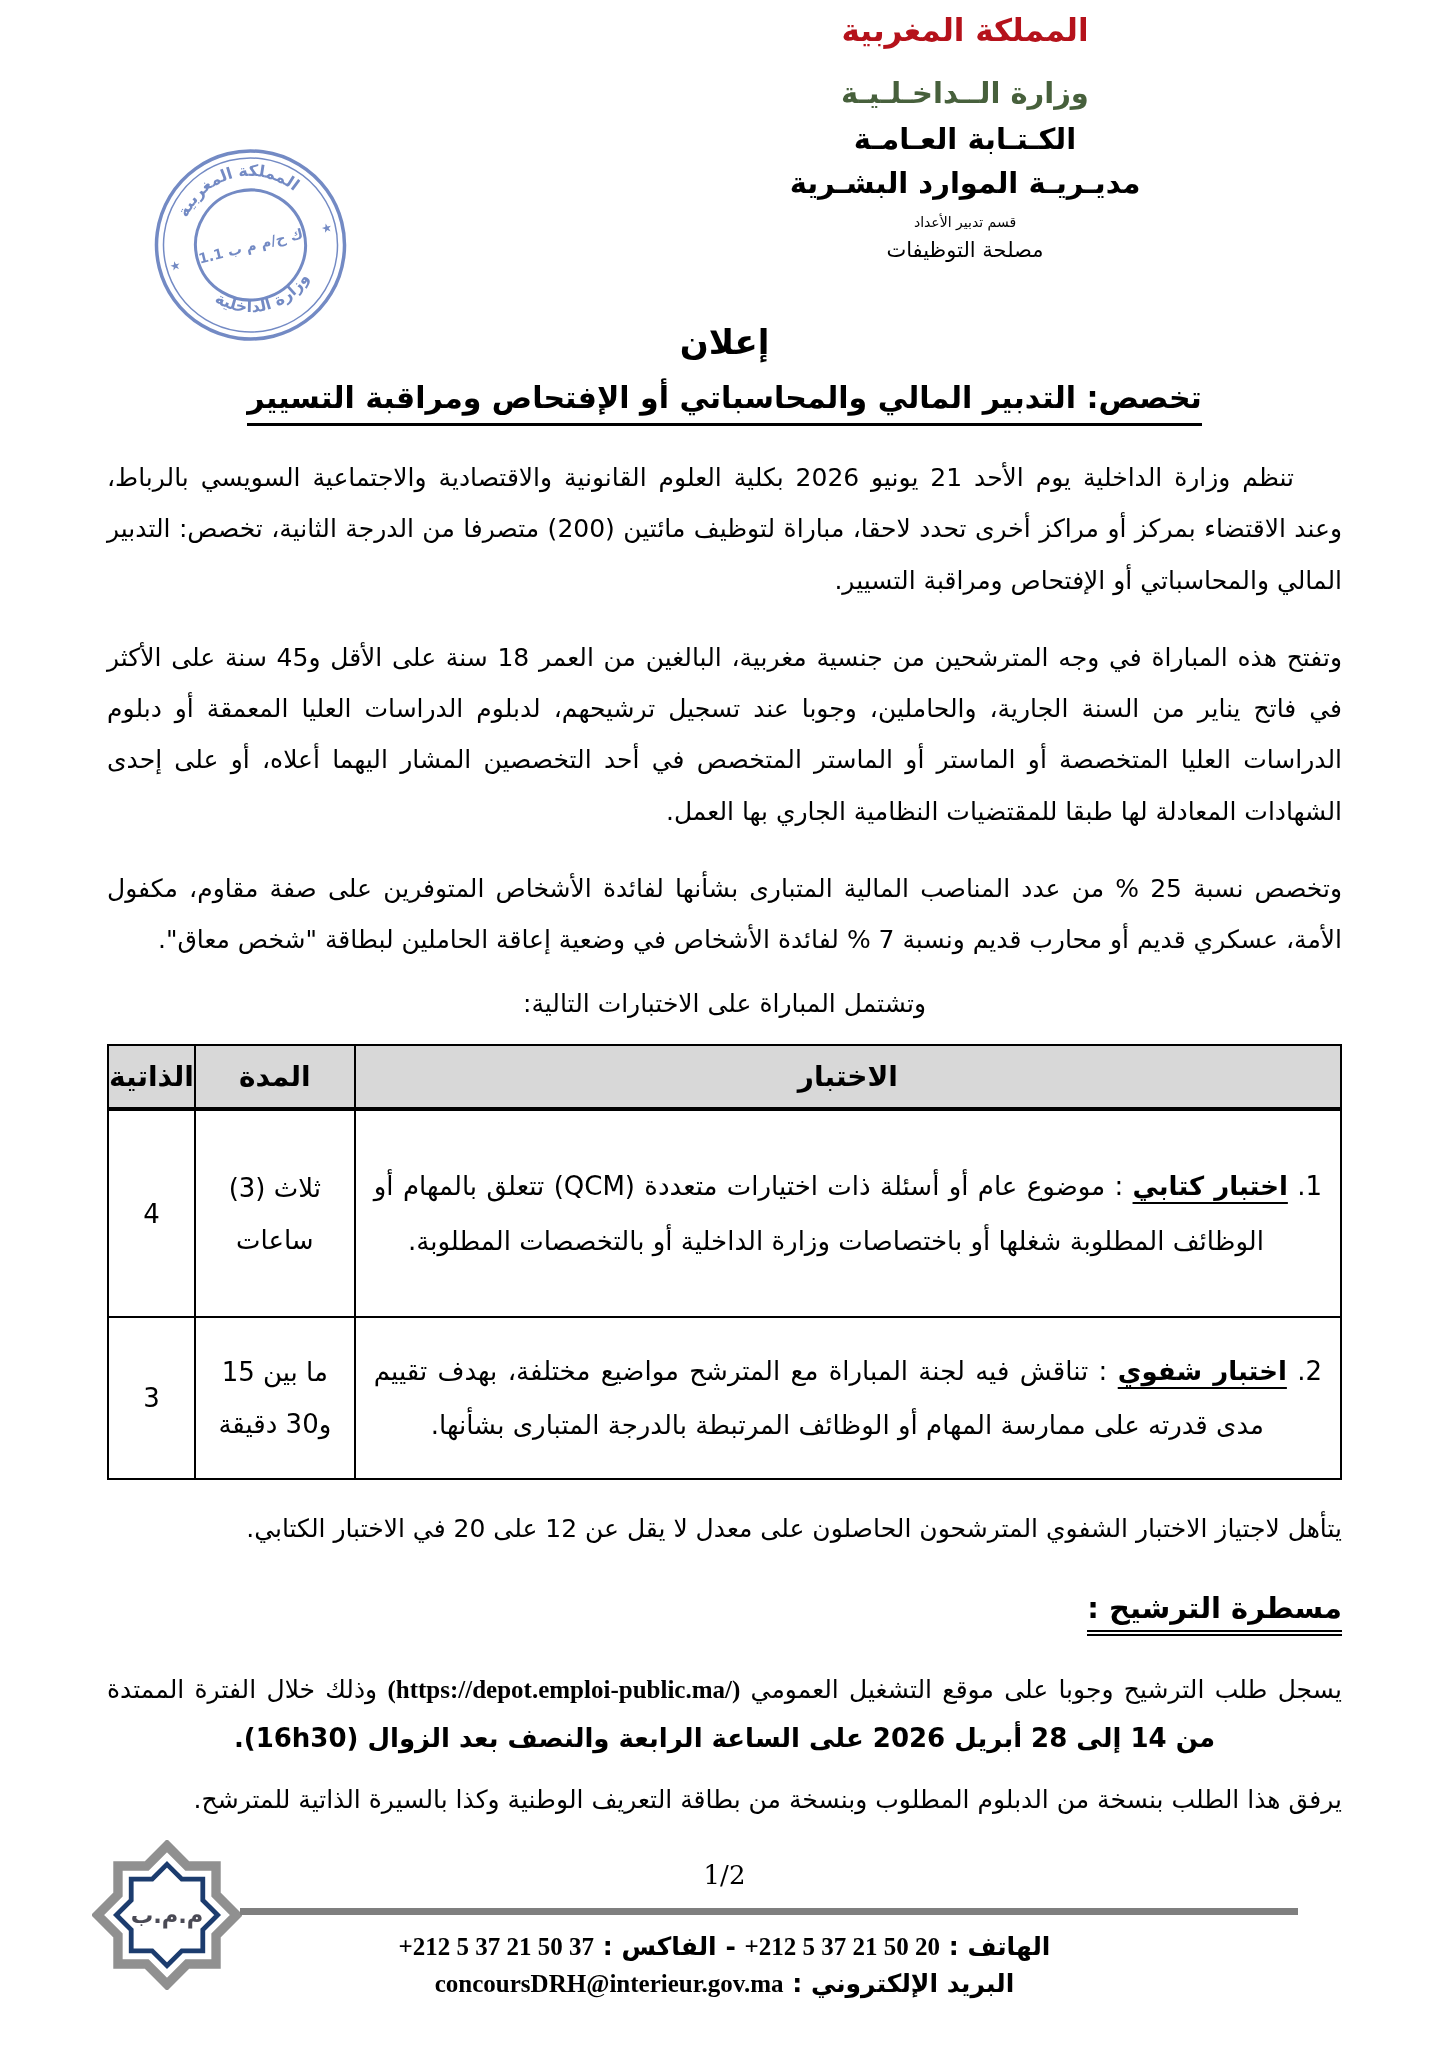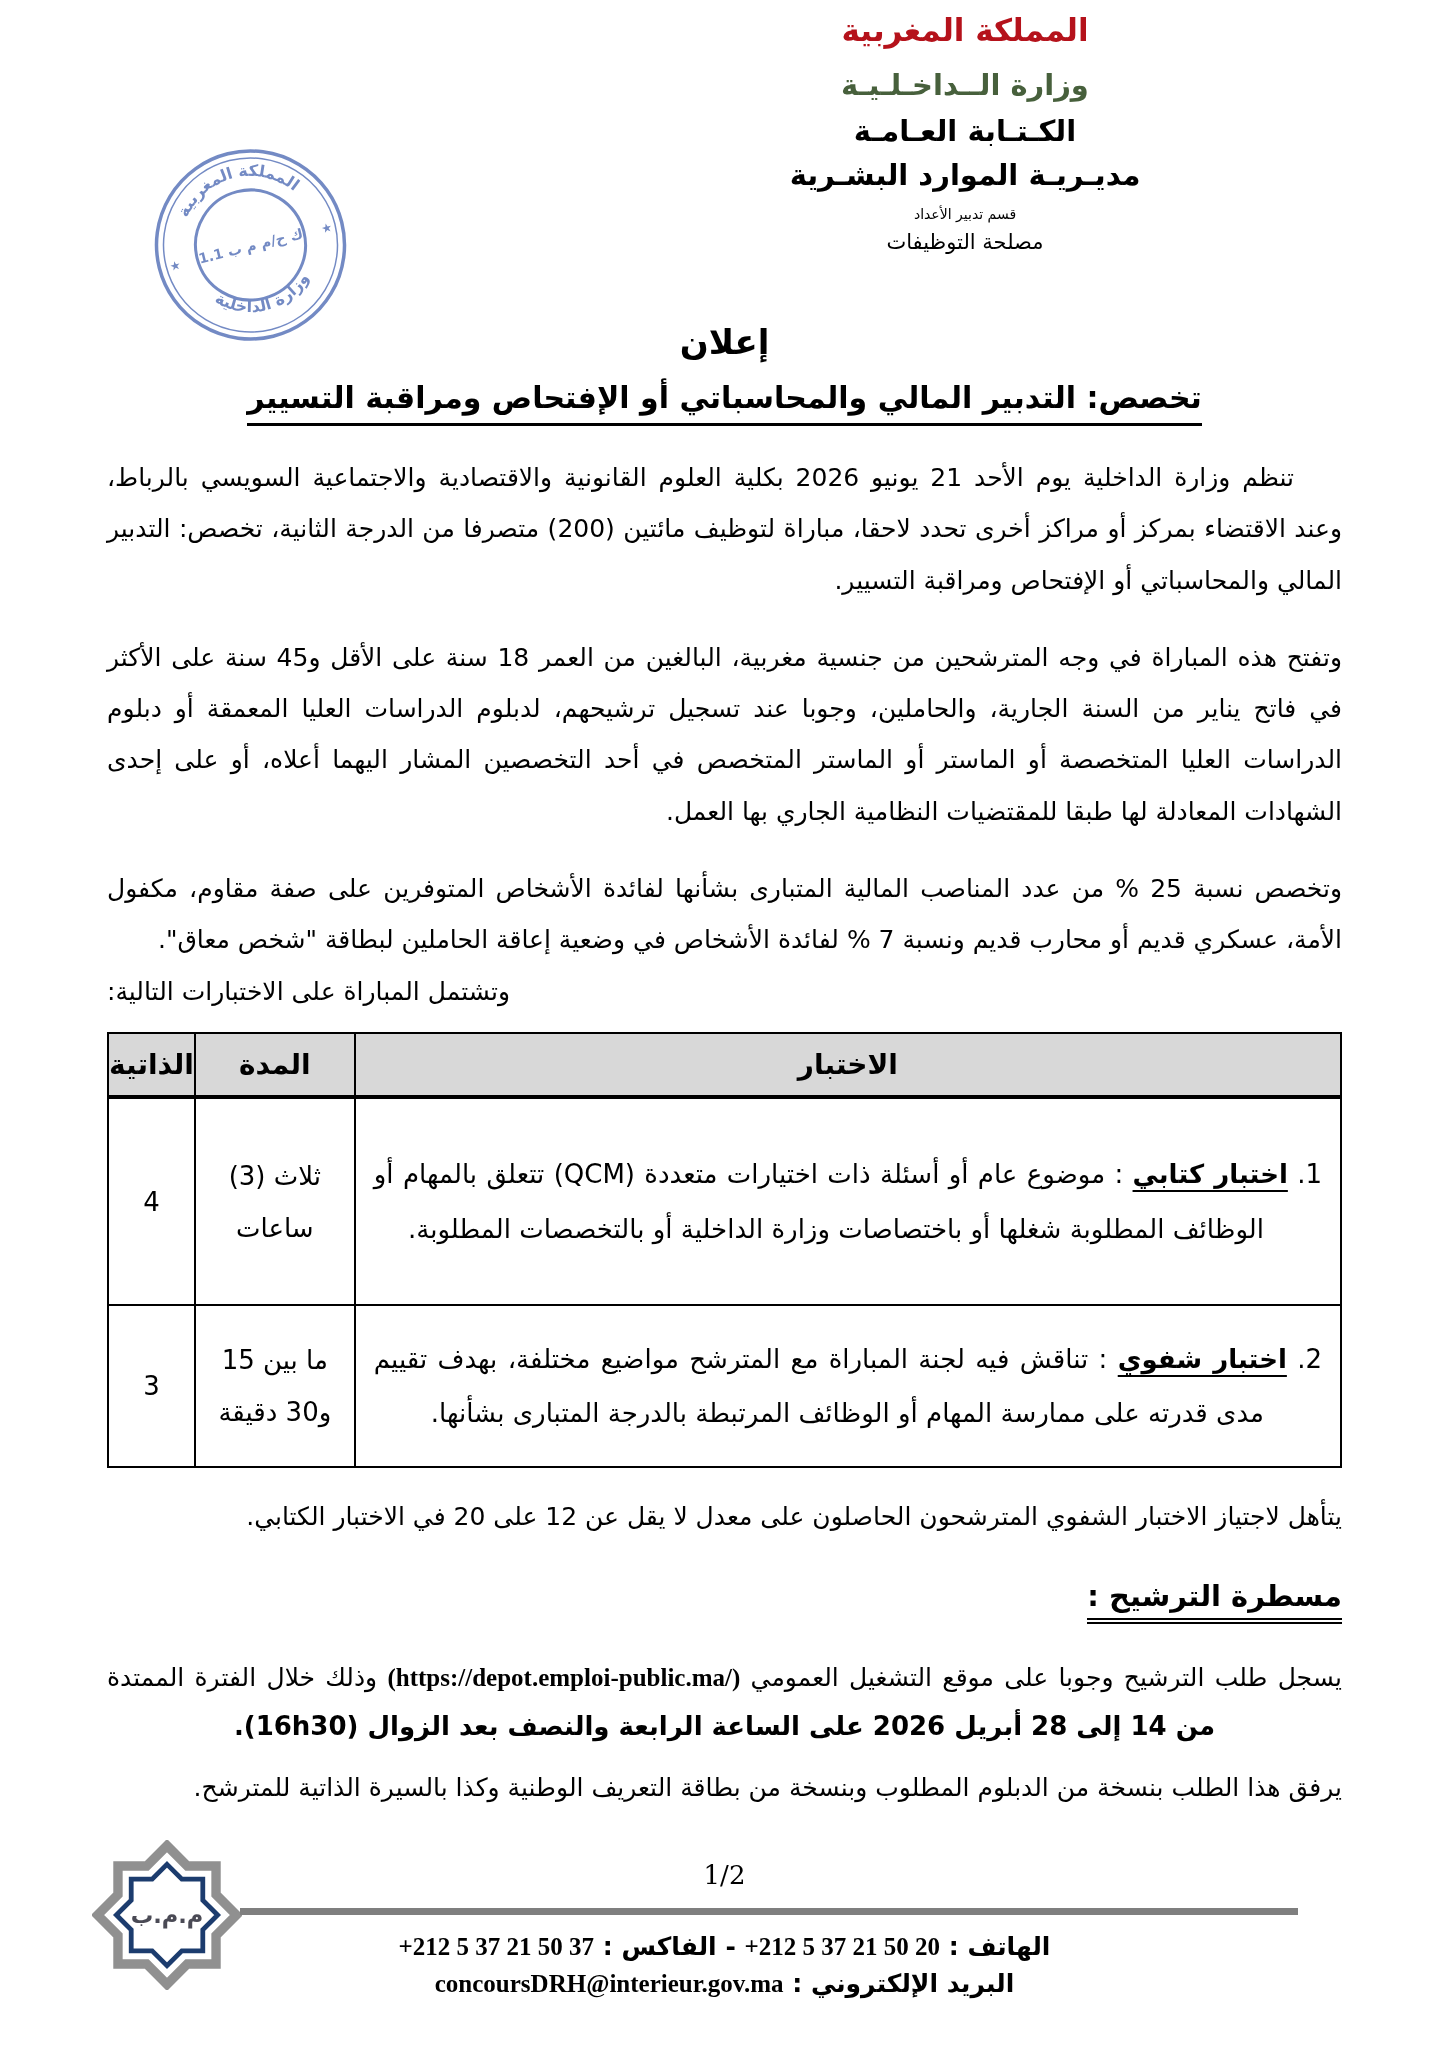--- a/index.html
+++ b/index.html
@@ -6,40 +6,40 @@
   html,body { background:#ffffff; }
   body {
     width:1449px; height:2048px; position:relative; overflow:hidden;
     font-family:"DejaVu Sans", sans-serif; color:#000;
   }
   .page { position:absolute; inset:0; direction:rtl; }
 
   
   .org-header { position:absolute; top:12px; left:610px; width:710px; text-align:center; }
   .org-kingdom   { font-size:31px; font-weight:bold; color:#b5121b; }
-  .org-ministry  { font-size:29px; font-weight:bold; color:#47603c; margin-top:20px; }
+  .org-ministry  { font-size:29px; font-weight:bold; color:#47603c; margin-top:28px; }
   .org-secretariat { font-size:29px; font-weight:bold; margin-top:12px; }
   .org-directorate { font-size:29px; font-weight:bold; margin-top:10px; }
   .org-division  { font-size:14px; margin-top:14px; }
   .org-service   { font-size:21px; margin-top:8px; }
 
   
   .stamp { position:absolute; top:145px; left:148px; width:205px; height:200px; opacity:.85; }
 
   
   .doc { position:absolute; top:322px; right:107px; width:1235px; direction:rtl; }
   .announce-label { text-align:center; font-size:34px; font-weight:bold; }
   .title-line { text-align:center; margin-top:18px; }
   .title-line > span {
     display:inline-block; font-size:30px; font-weight:bold;
     border-bottom:3px solid #000; padding-bottom:8px;
   }
   .para { font-size:25px; line-height:2.05; text-align:justify; margin-top:26px; }
   .para.first-indent { text-indent:48px; }
-  .single-line { font-size:25px; margin-top:12px; text-align:left; }
+  .single-line { font-size:25px; margin-top:24px; text-align:center; }
 
   
   table.tests { width:100%; border-collapse:collapse; margin-top:26px; border:2px solid #000; }
   table.tests th, table.tests td { border:2px solid #000; vertical-align:middle; }
   table.tests thead th {
     background:#d8d8d8; font-size:28px; font-weight:bold; height:64px;
     border-bottom:4px solid #000;
   }
   td.test-cell { padding:16px 18px; }
   td.test-cell .hang {

